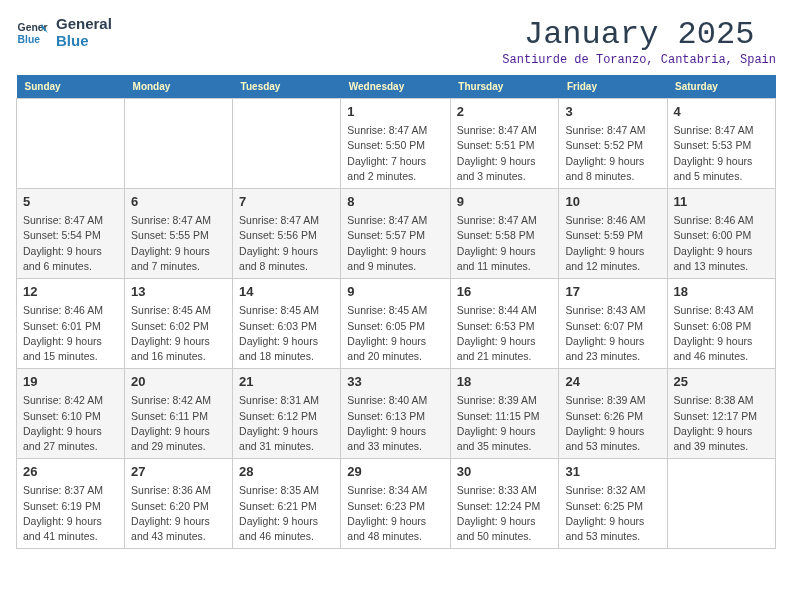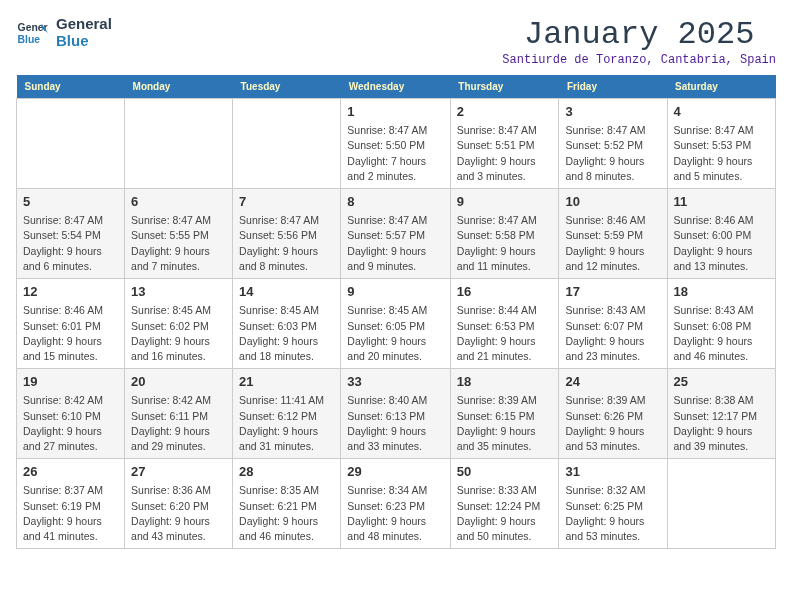--- a/index.html
+++ b/index.html
@@ -240,34 +240,34 @@
           <div class="cell-text">Daylight: 9 hours and 27 minutes.</div>
         </td>
         <td>
           <div class="day-num">20</div>
           <div class="cell-text">Sunrise: 8:42 AM</div>
           <div class="cell-text">Sunset: 6:11 PM</div>
           <div class="cell-text">Daylight: 9 hours and 29 minutes.</div>
         </td>
         <td>
           <div class="day-num">21</div>
-          <div class="cell-text">Sunrise: 11:41 AM</div>
+          <div class="cell-text">Sunrise: 8:31 AM</div>
           <div class="cell-text">Sunset: 6:12 PM</div>
           <div class="cell-text">Daylight: 9 hours and 31 minutes.</div>
         </td>
         <td>
           <div class="day-num">33</div>
           <div class="cell-text">Sunrise: 8:40 AM</div>
           <div class="cell-text">Sunset: 6:13 PM</div>
           <div class="cell-text">Daylight: 9 hours and 33 minutes.</div>
         </td>
         <td>
           <div class="day-num">18</div>
           <div class="cell-text">Sunrise: 8:39 AM</div>
-          <div class="cell-text">Sunset: 6:15 PM</div>
+          <div class="cell-text">Sunset: 11:15 PM</div>
           <div class="cell-text">Daylight: 9 hours and 35 minutes.</div>
         </td>
         <td>
           <div class="day-num">24</div>
           <div class="cell-text">Sunrise: 8:39 AM</div>
           <div class="cell-text">Sunset: 6:26 PM</div>
           <div class="cell-text">Daylight: 9 hours and 53 minutes.</div>
         </td>
         <td>
           <div class="day-num">25</div>
@@ -295,21 +295,21 @@
           <div class="cell-text">Sunset: 6:21 PM</div>
           <div class="cell-text">Daylight: 9 hours and 46 minutes.</div>
         </td>
         <td>
           <div class="day-num">29</div>
           <div class="cell-text">Sunrise: 8:34 AM</div>
           <div class="cell-text">Sunset: 6:23 PM</div>
           <div class="cell-text">Daylight: 9 hours and 48 minutes.</div>
         </td>
         <td>
-          <div class="day-num">50</div>
+          <div class="day-num">30</div>
           <div class="cell-text">Sunrise: 8:33 AM</div>
           <div class="cell-text">Sunset: 12:24 PM</div>
           <div class="cell-text">Daylight: 9 hours and 50 minutes.</div>
         </td>
         <td>
           <div class="day-num">31</div>
           <div class="cell-text">Sunrise: 8:32 AM</div>
           <div class="cell-text">Sunset: 6:25 PM</div>
           <div class="cell-text">Daylight: 9 hours and 53 minutes.</div>
         </td>

